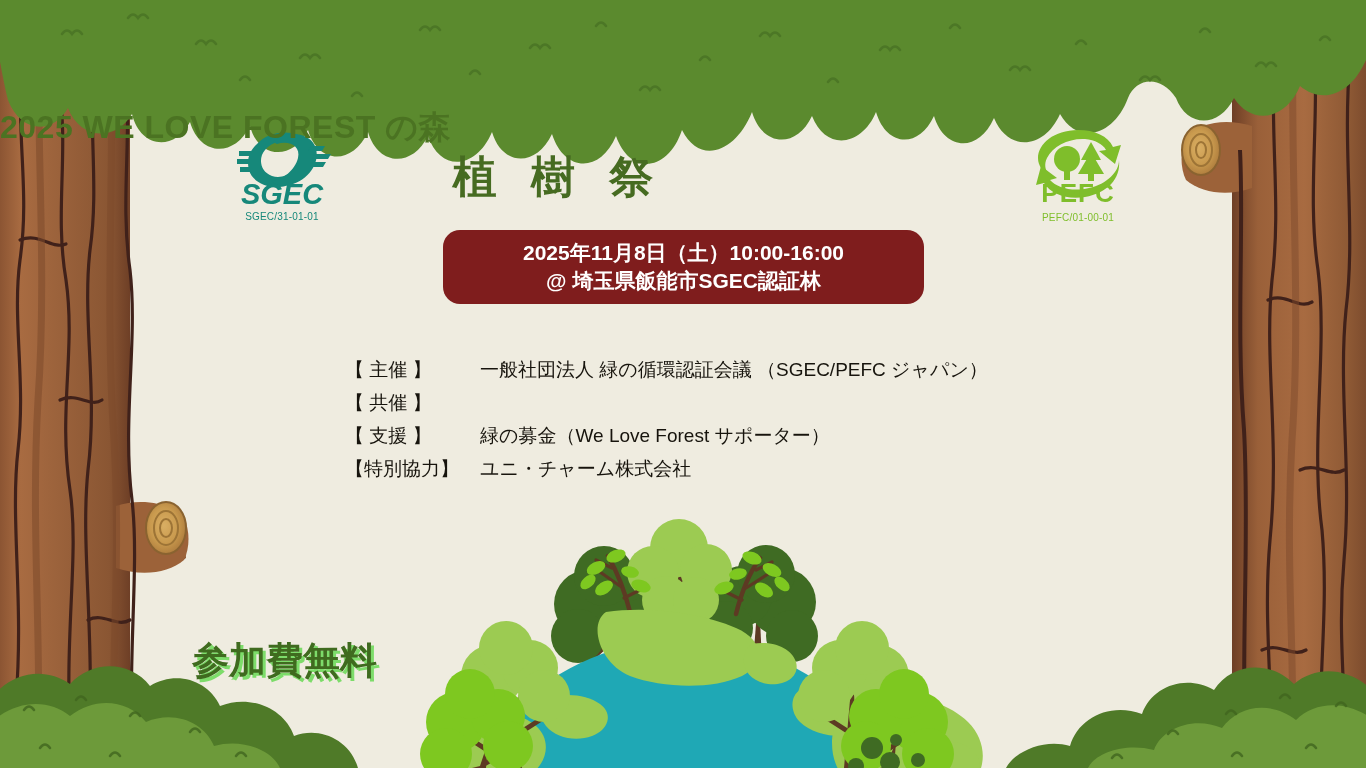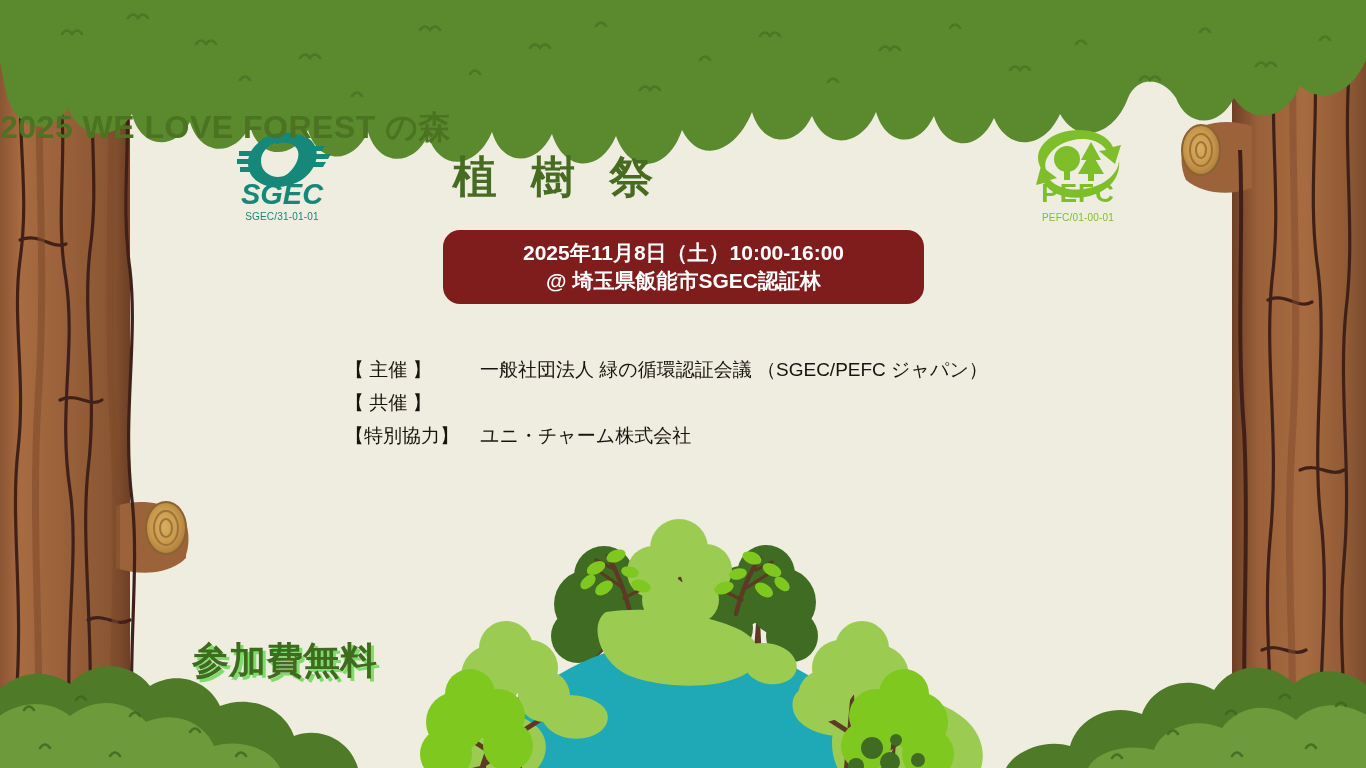--- a/index.html
+++ b/index.html
@@ -392,20 +392,24 @@
 
     <div class="credits">
       <div class="credit-row">
         <div class="credit-label">【 主催 】</div>
         <div class="credit-value">一般社団法人 緑の循環認証会議 （SGEC/PEFC ジャパン）</div>
       </div>
       <div class="credit-row">
         <div class="credit-label">【 共催 】</div>
       </div>
       <div class="credit-row">
+        <div class="credit-label">【 支援 】</div>
+        <div class="credit-value">緑の募金（We Love Forest サポーター）</div>
+      </div>
+      <div class="credit-row">
         <div class="credit-label">【特別協力】</div>
         <div class="credit-value">ユニ・チャーム株式会社</div>
       </div>
     </div>
 
     <div class="slogan slogan-left">参加費無料</div>
 
   </div>
 </div>
 

